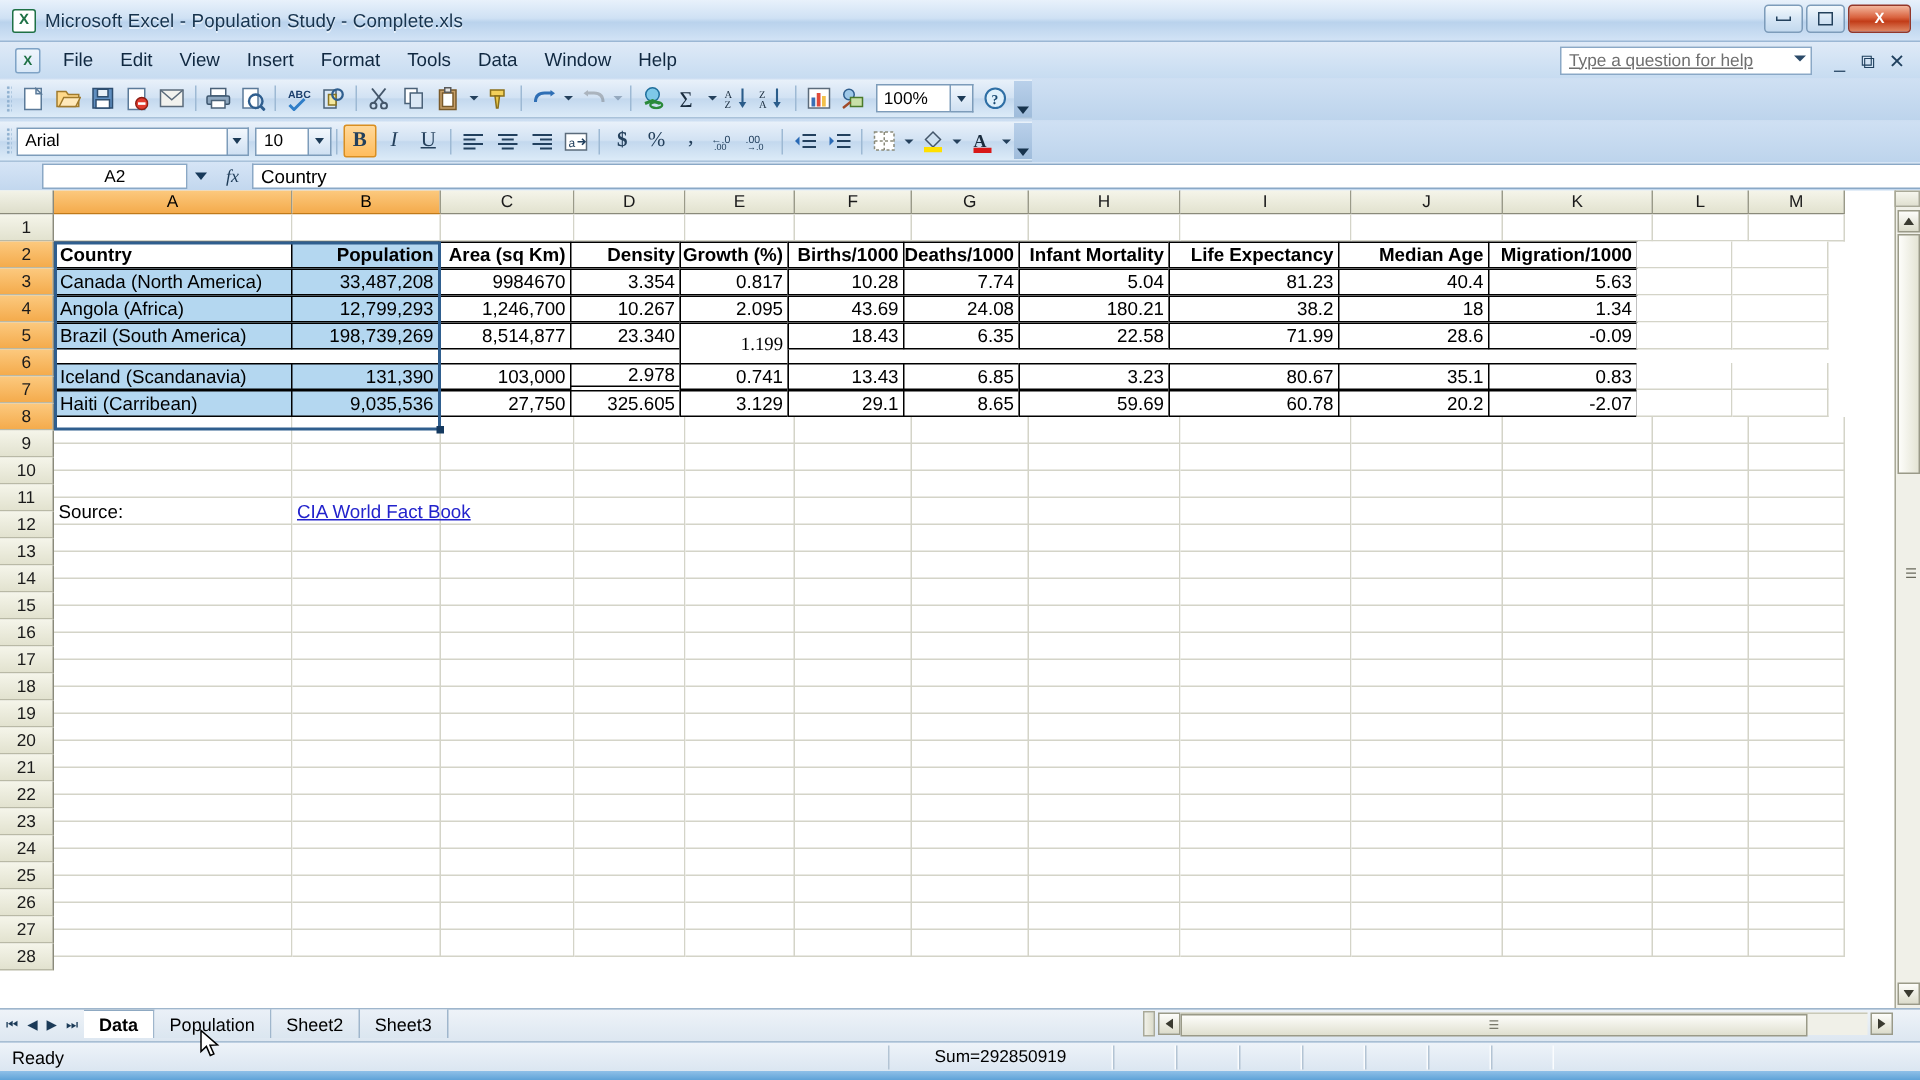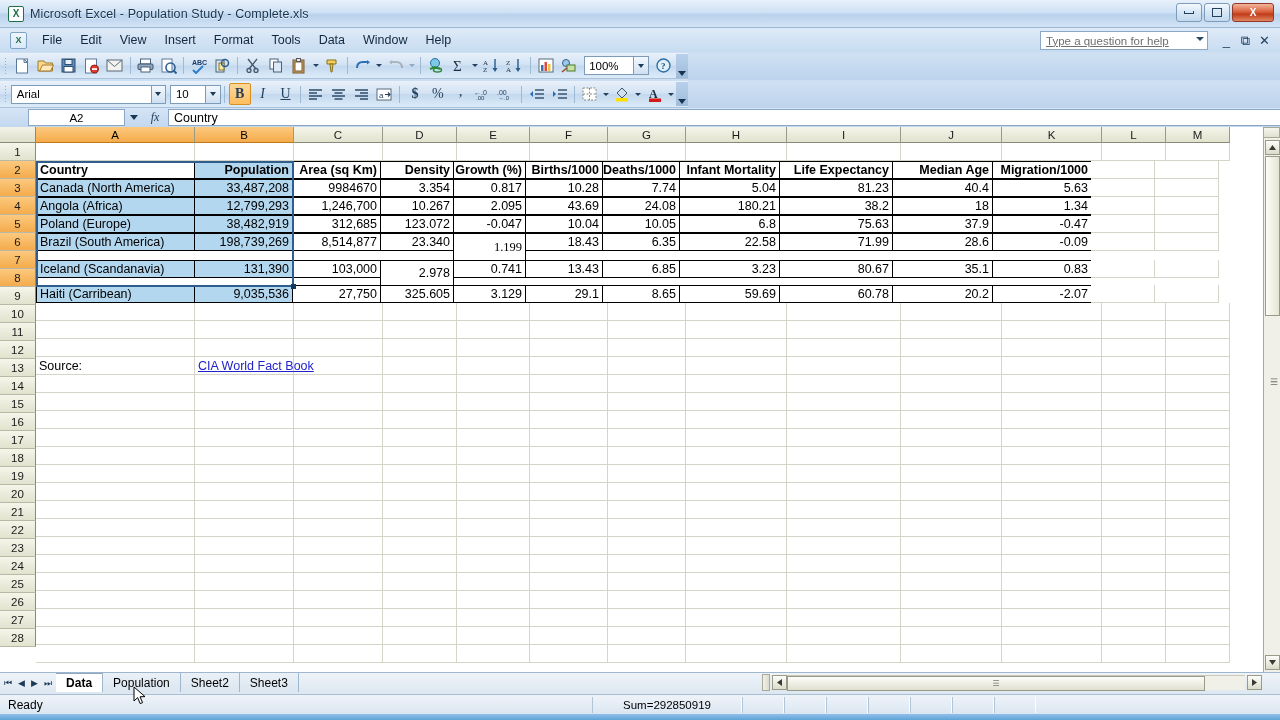--- a/index.html
+++ b/index.html
@@ -753,54 +753,39 @@
           <div class="cell bordered right" style="width: 78px; height: 18px;">43.69</div>
           <div class="cell bordered right" style="width: 78px; height: 18px;">24.08</div>
           <div class="cell bordered right" style="width: 101px; height: 18px;">180.21</div>
           <div class="cell bordered right" style="width: 114px; height: 18px;">38.2</div>
           <div class="cell bordered right" style="width: 101px; height: 18px;">18</div>
           <div class="cell bordered right" style="width: 100px; height: 18px;">1.34</div>
           <div class="cell" style="width: 64px; height: 18px;"></div>
           <div class="cell" style="width: 64px; height: 18px;"></div>
         </div>
         <div class="grid-row">
-          <div class="cell bordered sel" style="width: 159px; height: 18px;">Poland (Europe)</div>
-          <div class="cell bordered right sel" style="width: 99px; height: 18px;">38,482,919</div>
-          <div class="cell bordered right" style="width: 89px; height: 18px;">312,685</div>
-          <div class="cell bordered right" style="width: 74px; height: 18px;">123.072</div>
-          <div class="cell bordered right" style="width: 73px; height: 18px;">-0.047</div>
-          <div class="cell bordered right" style="width: 78px; height: 18px;">10.04</div>
-          <div class="cell bordered right" style="width: 78px; height: 18px;">10.05</div>
-          <div class="cell bordered right" style="width: 101px; height: 18px;">6.8</div>
-          <div class="cell bordered right" style="width: 114px; height: 18px;">75.63</div>
-          <div class="cell bordered right" style="width: 101px; height: 18px;">37.9</div>
-          <div class="cell bordered right" style="width: 100px; height: 18px;">-0.47</div>
-          <div class="cell" style="width: 64px; height: 18px;"></div>
-          <div class="cell" style="width: 64px; height: 18px;"></div>
-        </div>
-        <div class="grid-row">
           <div class="cell bordered sel" style="width: 159px; height: 18px;">Brazil (South America)</div>
           <div class="cell bordered right sel" style="width: 99px; height: 18px;">198,739,269</div>
           <div class="cell bordered right" style="width: 89px; height: 18px;">8,514,877</div>
           <div class="cell bordered right" style="width: 74px; height: 18px;">23.340</div>
           <div class="cell bordered right" style="width: 73px; height: 28px; font-family: Liberation Serif, serif;">1.199</div>
           <div class="cell bordered right" style="width: 78px; height: 18px;">18.43</div>
           <div class="cell bordered right" style="width: 78px; height: 18px;">6.35</div>
           <div class="cell bordered right" style="width: 101px; height: 18px;">22.58</div>
           <div class="cell bordered right" style="width: 114px; height: 18px;">71.99</div>
           <div class="cell bordered right" style="width: 101px; height: 18px;">28.6</div>
           <div class="cell bordered right" style="width: 100px; height: 18px;">-0.09</div>
           <div class="cell" style="width: 64px; height: 18px;"></div>
           <div class="cell" style="width: 64px; height: 18px;"></div>
         </div>
         <div class="grid-row">
           <div class="cell bordered sel" style="width: 159px; height: 18px;">Iceland (Scandanavia)</div>
           <div class="cell bordered right sel" style="width: 99px; height: 18px;">131,390</div>
           <div class="cell bordered right" style="width: 89px; height: 18px;">103,000</div>
-          <div class="cell bordered right" style="width: 74px; height: 26px;">2.978</div>
+          <div class="cell bordered right" style="width: 74px; height: 16px;">2.978</div>
           <div class="cell bordered right" style="width: 73px; height: 18px;">0.741</div>
           <div class="cell bordered right" style="width: 78px; height: 18px;">13.43</div>
           <div class="cell bordered right" style="width: 78px; height: 18px;">6.85</div>
           <div class="cell bordered right" style="width: 101px; height: 18px;">3.23</div>
           <div class="cell bordered right" style="width: 114px; height: 18px;">80.67</div>
           <div class="cell bordered right" style="width: 101px; height: 18px;">35.1</div>
           <div class="cell bordered right" style="width: 100px; height: 18px;">0.83</div>
           <div class="cell" style="width: 64px; height: 18px;"></div>
           <div class="cell" style="width: 64px; height: 18px;"></div>
         </div>

